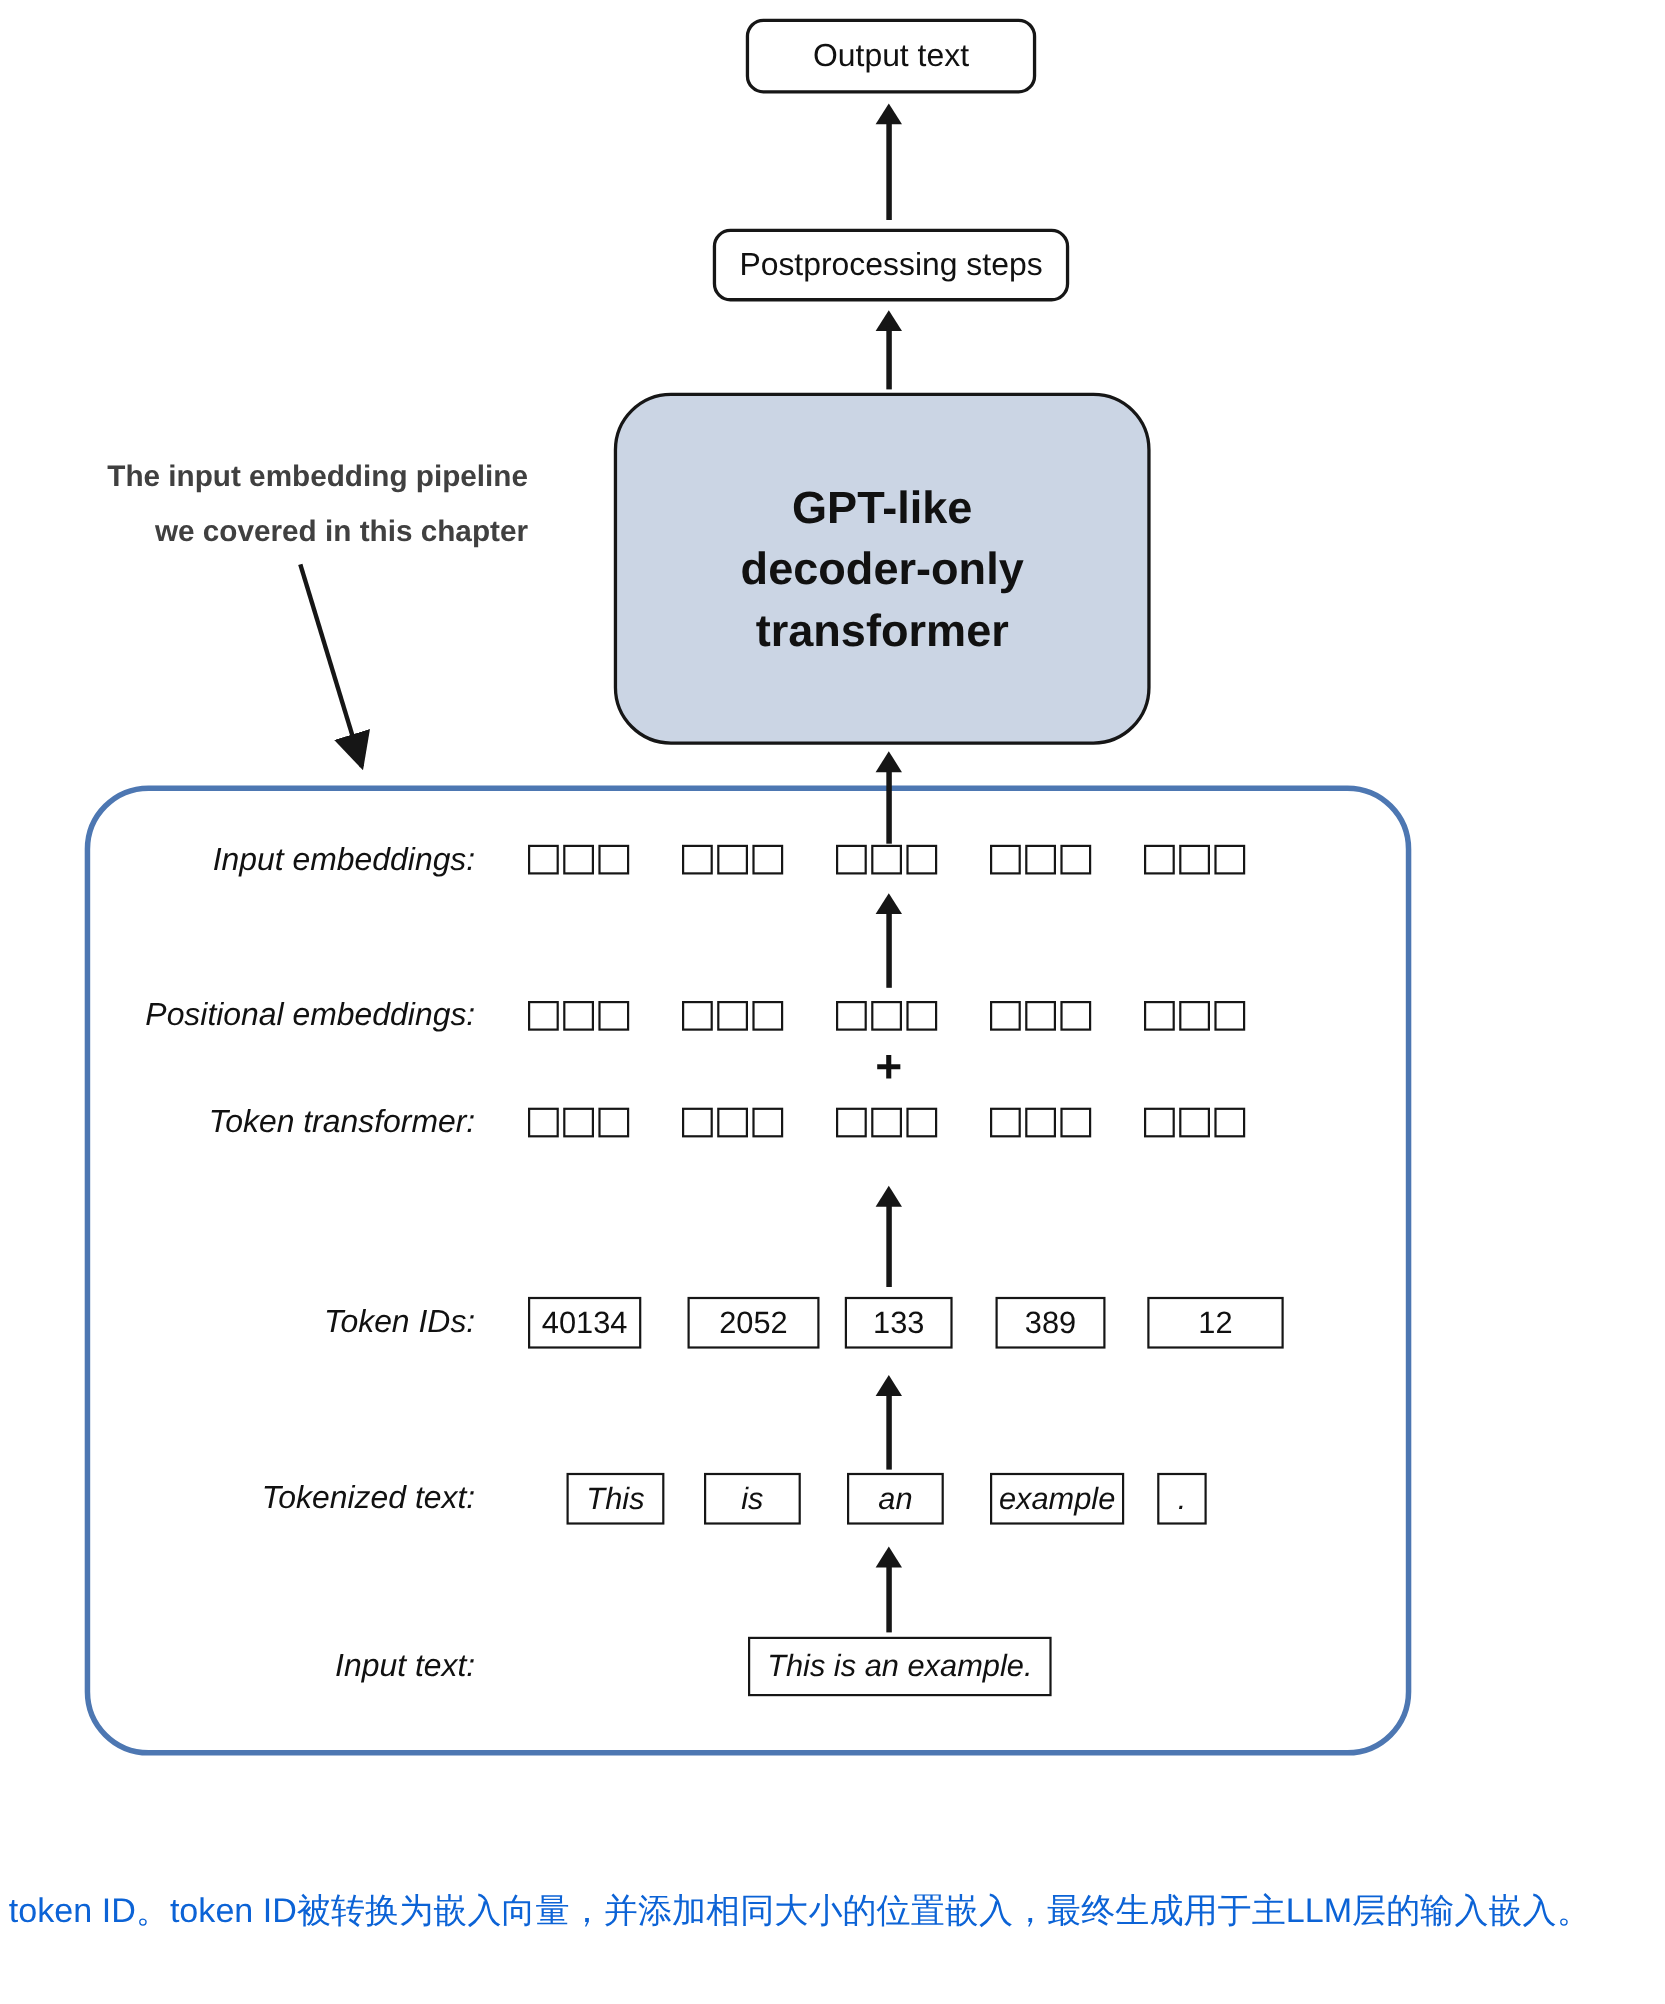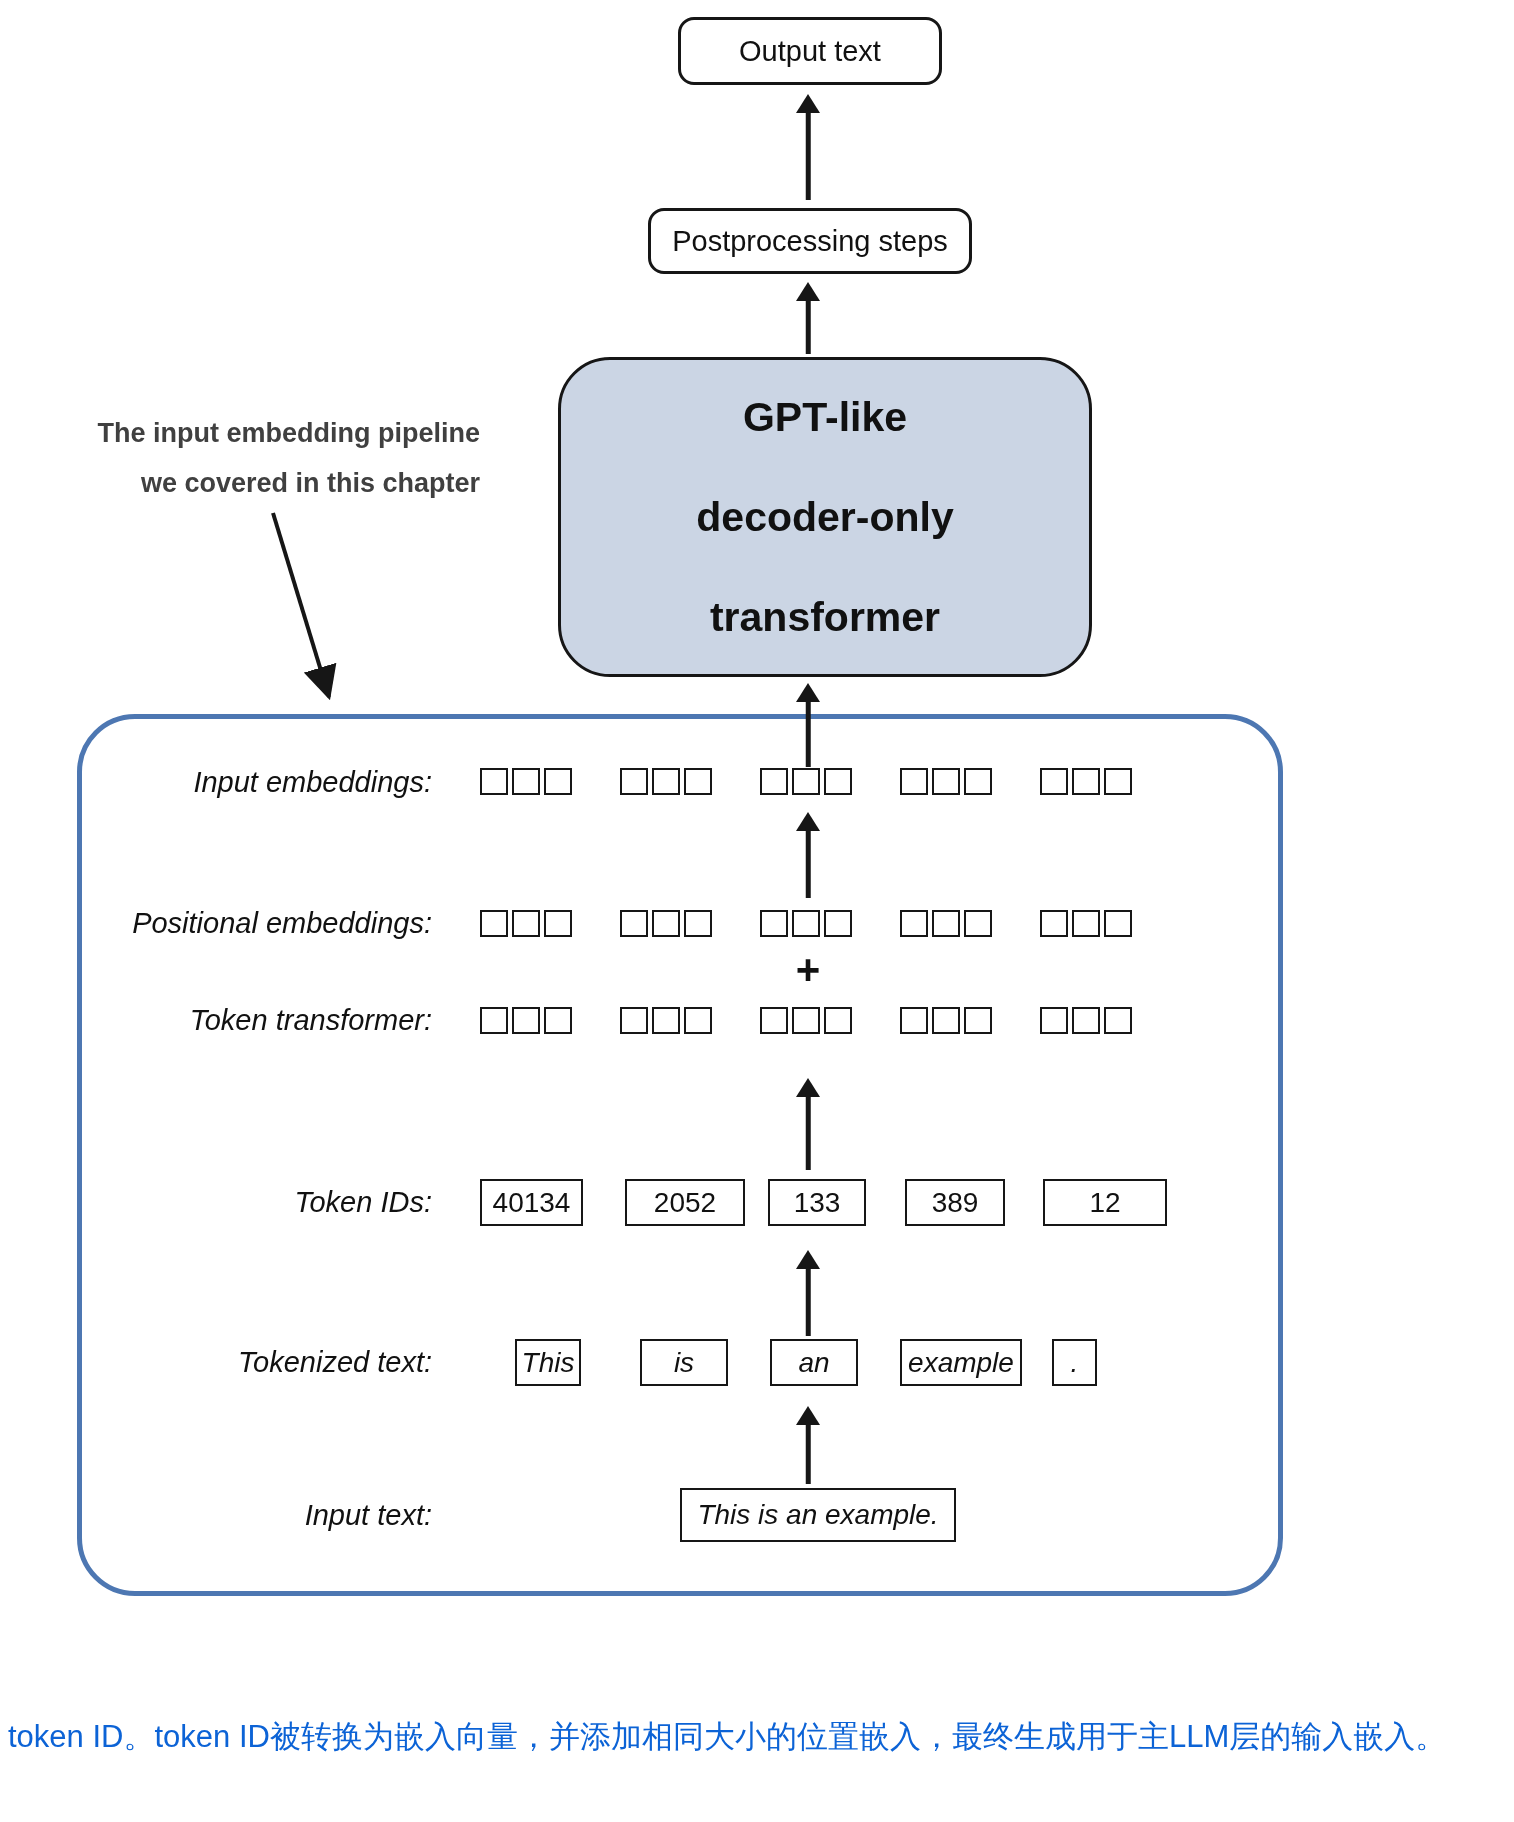--- a/index.html
+++ b/index.html
@@ -9,24 +9,24 @@
 
   
   .node {
     position: absolute; background: #fff; border: 3px solid #161616;
     display: flex; align-items: center; justify-content: center;
     font-size: 29px; color: #111; border-radius: 16px; text-align: center;
   }
   .node-output   { left: 678px; top: 17px;  width: 264px; height: 68px; }
   .node-postproc { left: 648px; top: 208px; width: 324px; height: 66px; }
   .node-gpt {
-    left: 558px; top: 357px; width: 534px; height: 320px;
+    left: 558px; top: 357px; width: 488px; height: 320px;
     background: var(--transformer-fill, #cbd5e4);
     border-radius: 52px; flex-direction: column;
-    font-weight: bold; font-size: 41px; line-height: 56px; gap: 44px;
+    font-weight: bold; font-size: 41px; line-height: 56px;
   }
 
   
   .pipeline {
     position: absolute; left: 77px; top: 714px; width: 1206px; height: 882px;
     border: 5px solid var(--pipeline-border, #4d77b2);
     border-radius: 58px; background: #fff;
   }
 
   
@@ -200,21 +200,21 @@
     </div>
 
   <div class="plus">+</div>
 
   <div class="valbox" style="left:480px;  top:1179px; width:103px;">40134</div>
   <div class="valbox" style="left:625px;  top:1179px; width:120px;">2052</div>
   <div class="valbox" style="left:768px;  top:1179px; width:98px;">133</div>
   <div class="valbox" style="left:905px;  top:1179px; width:100px;">389</div>
   <div class="valbox" style="left:1043px; top:1179px; width:124px;">12</div>
 
-  <div class="valbox italic" style="left:515px;  top:1339px; width:66px;">This</div>
+  <div class="valbox italic" style="left:515px;  top:1339px; width:89px;">This</div>
   <div class="valbox italic" style="left:640px;  top:1339px; width:88px;">is</div>
   <div class="valbox italic" style="left:770px;  top:1339px; width:88px;">an</div>
   <div class="valbox italic" style="left:900px;  top:1339px; width:122px;">example</div>
   <div class="valbox italic" style="left:1052px; top:1339px; width:45px;">.</div>
 
   <div class="valbox italic" style="left:680px; top:1488px; width:276px; height:54px;">This is an example.</div>
 
   <div class="varrow" style="left:796px; top:94px;   height:106px;">
       <div class="head"></div>
       <div class="shaft"></div>

